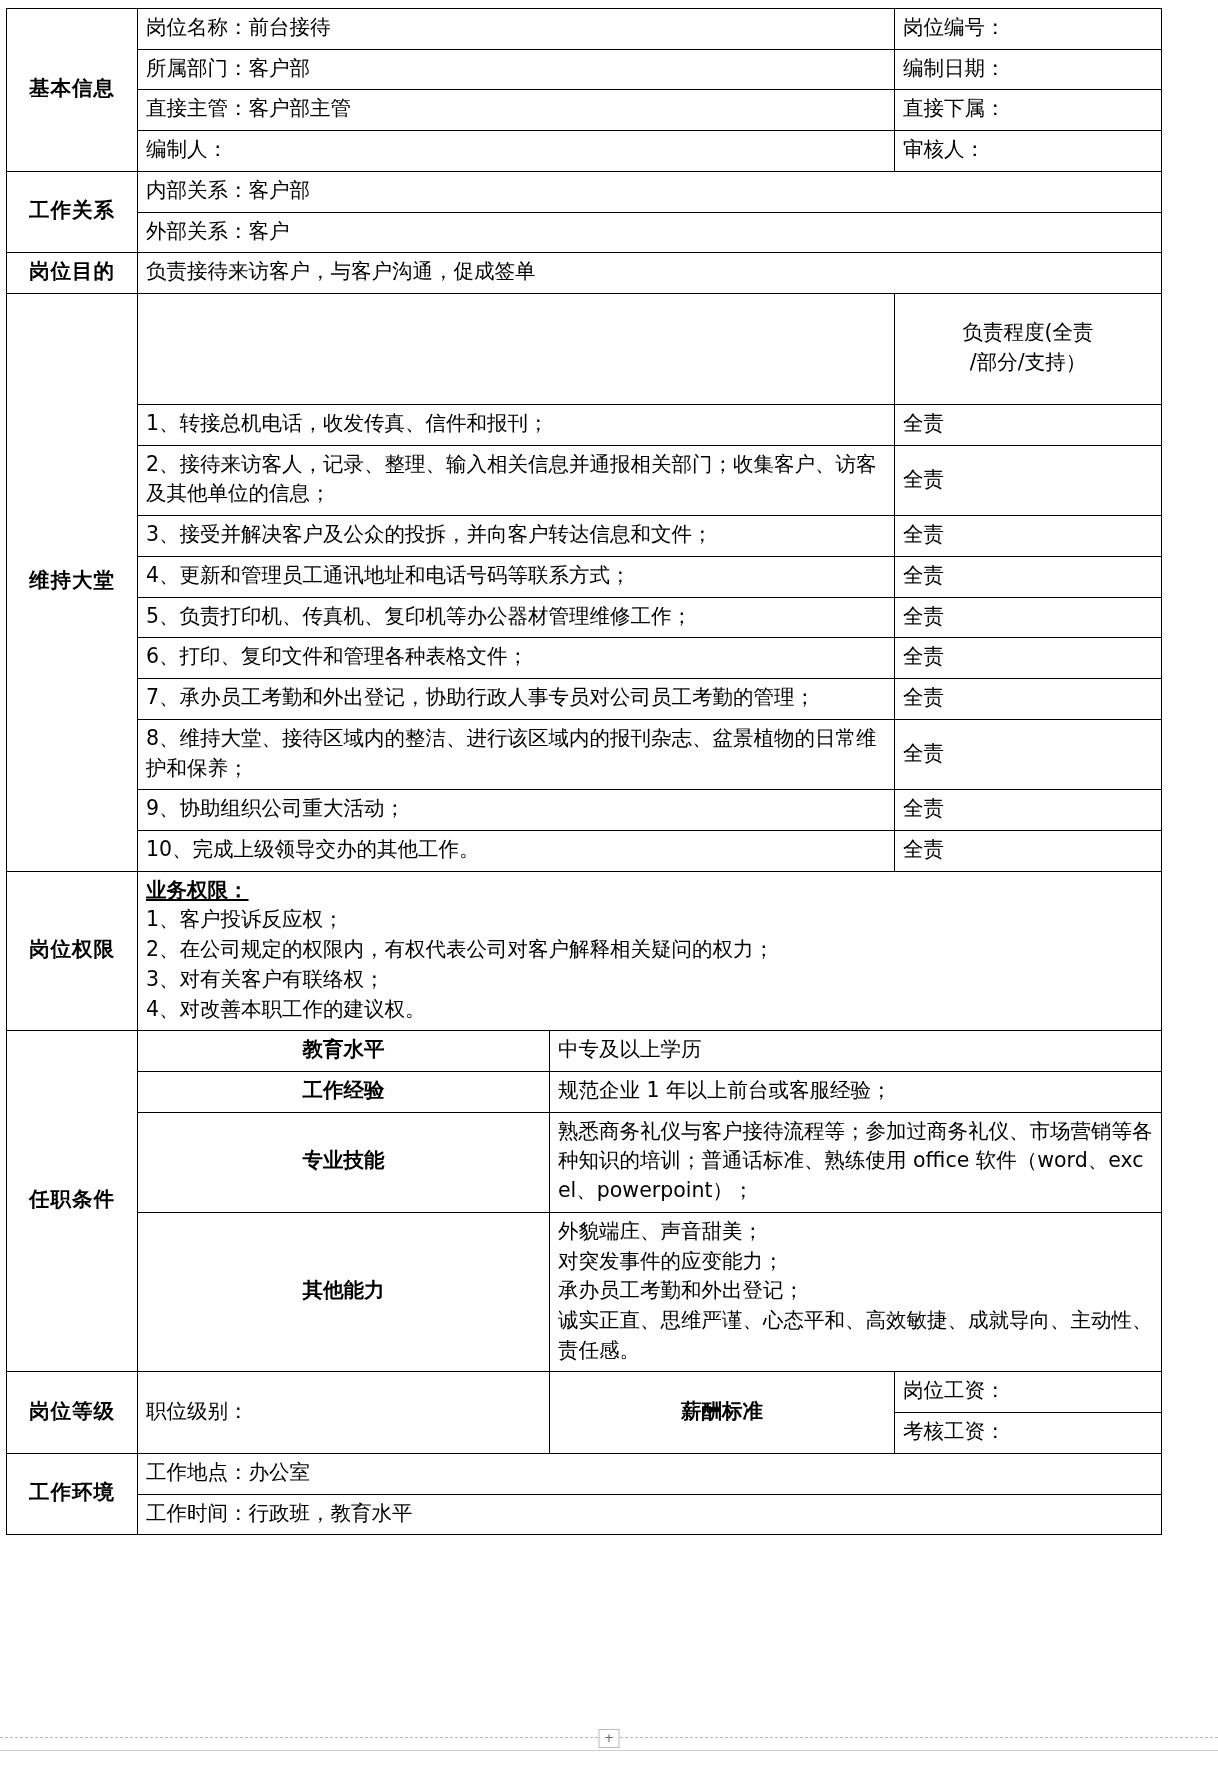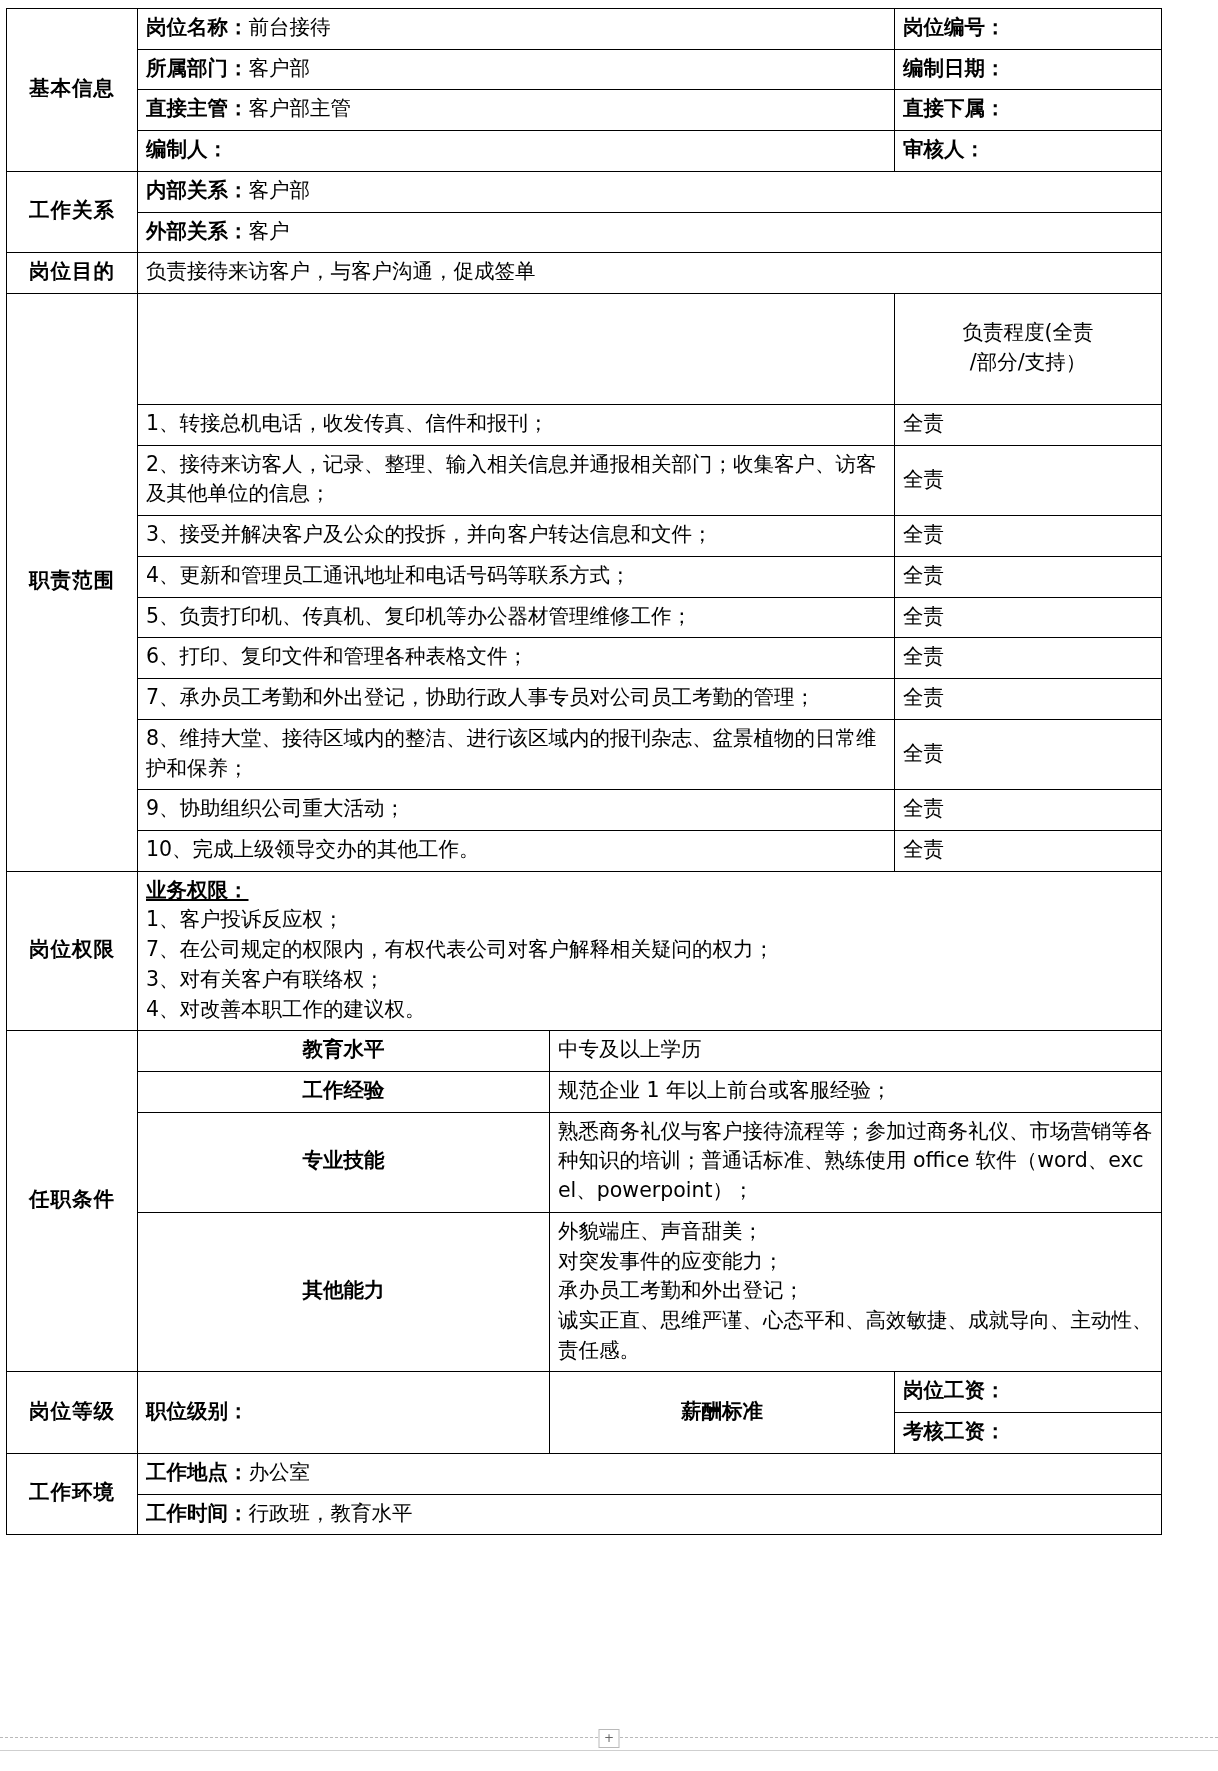--- a/index.html
+++ b/index.html
@@ -31,21 +31,21 @@
   }
   .sec{
     text-align:center;
     font-size:22px;
     font-weight:600;
     letter-spacing:1px;
     padding-left:2px;
     padding-right:2px;
   }
   .lbl{
-    font-weight:700;
+    font-weight:400;
   }
   .field{
     white-space:nowrap;
     overflow:hidden;
   }
   .subhead{
     text-align:center;
     font-weight:700;
     font-size:21px;
   }
@@ -158,21 +158,21 @@
           <span class="lbl">外部关系：</span><span>客户</span>
         </td>
       </tr>
 
       <tr>
         <td class="sec">岗位目的</td>
         <td colspan="3">负责接待来访客户，与客户沟通，促成签单</td>
       </tr>
 
       <tr>
-        <td class="sec" rowspan="11">职责范围</td>
+        <td class="sec" rowspan="11">维持大堂</td>
         <td colspan="2" style="height:100px;"></td>
         <td class="resp-hdr">
           <div>负责程度(全责</div>
           <div>/部分/支持）</div>
         </td>
       </tr>
 
       <tr>
         <td colspan="2" class="duty">1、转接总机电话，收发传真、信件和报刊；</td>
         <td class="ctr">全责</td>
@@ -212,21 +212,21 @@
       <tr>
         <td colspan="2" class="duty">10、完成上级领导交办的其他工作。</td>
         <td class="ctr">全责</td>
       </tr>
 
       <tr>
         <td class="sec">岗位权限</td>
         <td colspan="3" class="multi tallcell">
           <div class="bold">业务权限：</div>
           <div>1、客户投诉反应权；</div>
-          <div>7、在公司规定的权限内，有权代表公司对客户解释相关疑问的权力；</div>
+          <div>2、在公司规定的权限内，有权代表公司对客户解释相关疑问的权力；</div>
           <div>3、对有关客户有联络权；</div>
           <div>4、对改善本职工作的建议权。</div>
         </td>
       </tr>
 
       <tr>
         <td class="sec" rowspan="4">任职条件</td>
         <td class="subhead nowrapcell" style="width:130px">教育水平</td>
         <td colspan="2">中专及以上学历</td>
       </tr>

